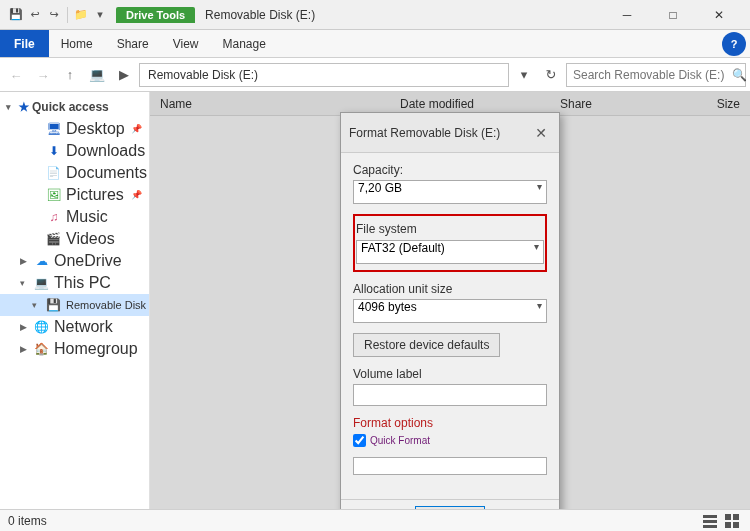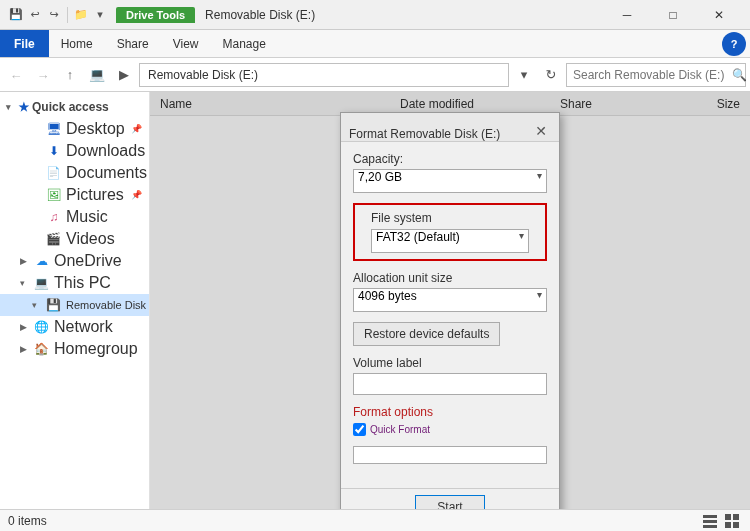--- a/index.html
+++ b/index.html
@@ -115,41 +115,41 @@
     .modal-overlay {
       position: absolute; top: 0; left: 0; width: 100%; height: 100%;
       background: rgba(0,0,0,0.15); display: flex; align-items: flex-start;
       justify-content: center; padding-top: 20px;
     }
     .modal {
       background: #f0f0f0; border: 1px solid #999; width: 220px;
       box-shadow: 3px 3px 8px rgba(0,0,0,0.3);
     }
     .modal-title-bar {
-      display: flex; align-items: flex-end; height: 29px; background: #e8e8e8;
+      display: flex; align-items: center; height: 40px; background: #e8e8e8;
       border-bottom: 1px solid #ccc; padding: 0 8px;
     }
     .modal-title { flex: 1; font-size: 12px; color: #333; font-weight: 400; }
     .modal-close {
       width: 20px; height: 20px; display: flex; align-items: center; justify-content: center;
       cursor: pointer; color: #555; font-size: 14px; border: 1px solid transparent;
     }
     .modal-body { padding: 10px 12px; }
     .form-label { font-size: 12px; color: #333; margin-bottom: 3px; display: block; }
     .form-group { margin-bottom: 10px; }
     .form-select {
       width: 100%; height: 24px; border: 1px solid #aaa; background: #fff;
       font-size: 12px; padding: 0 4px; cursor: pointer; display: flex;
       align-items: flex-start; justify-content: space-between;
     }
     .form-select-arrow { color: #555; font-size: 10px; }
 
     
     .file-system-group {
-      border: 2px solid #cc0000; margin-bottom: 10px; padding: 6px 16px;
+      border: 2px solid #cc0000; margin-bottom: 10px; padding: 6px 1px;
       background: #f0f0f0;
     }
     .file-system-label { font-size: 12px; color: #333; margin-bottom: 4px; display: block; }
 
     .restore-btn {
       background: #e8e8e8; border: 1px solid #aaa; padding: 4px 10px;
       font-size: 12px; cursor: pointer; color: #333; display: inline-block;
       margin-bottom: 10px;
     }
 

